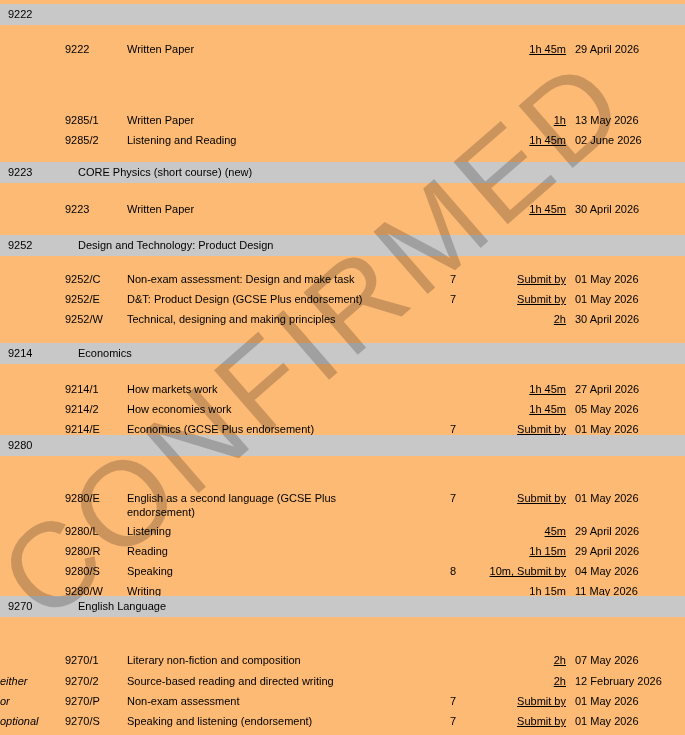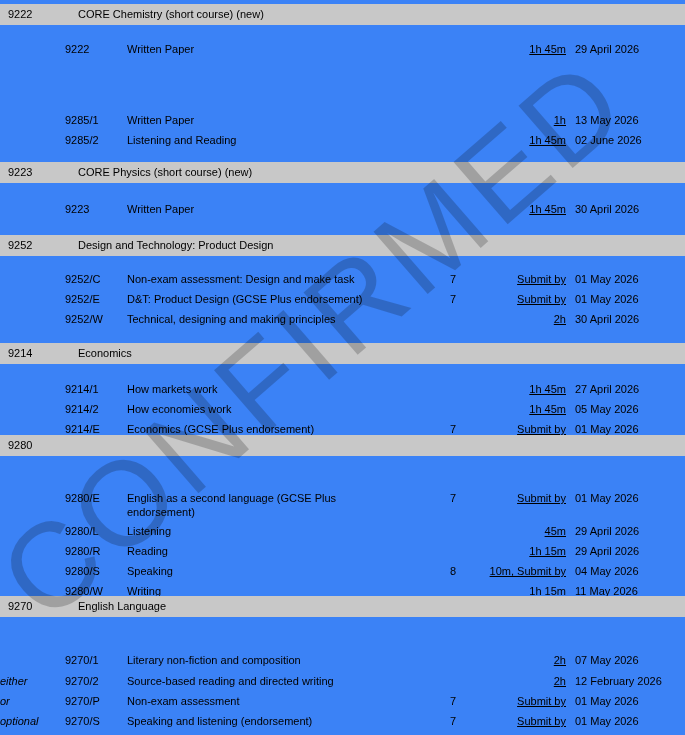--- a/index.html
+++ b/index.html
@@ -1,18 +1,18 @@
 <!DOCTYPE html>
 <html><head>
 <meta charset="utf-8">
 <style>
   html,body { margin:0; padding:0; background:#ffffff; }
   .page {
     position:relative; width:685px; height:735px; overflow:hidden;
-    background:#3b82f6; color:#000000;
+    background:#fdba74; color:#000000;
     font-family:"Liberation Sans", sans-serif; font-size:11px;
   }
   .bar {
     position:absolute; left:0; width:685px; height:21px; background:#c8c8c8;
   }
   .bar .s-code { position:absolute; left:8px; top:0; line-height:21px; }
   .bar .s-title { position:absolute; left:78px; top:0; line-height:21px; }
   .row { position:absolute; left:0; width:685px; line-height:14px; }
   .c-label { position:absolute; left:0; top:0; width:56px; text-align:left; font-style:italic; }
   .c-code  { position:absolute; left:65px; top:0; }
@@ -27,21 +27,20 @@
     color:rgba(0,0,0,0.20); pointer-events:none; z-index:5;
   }
 </style>
 </head>
 <body>
 
 <div class="page">
 
   <div class="bar" style="top:4px">
     <span class="s-code">9222</span>
-    <span class="s-title">CORE Chemistry (short course) (new)</span>
   </div>
   <div class="row" style="top:42px">
     <span class="c-code">9222</span>
     <span class="c-title">Written Paper</span>
     <span class="c-dur">1h 45m</span>
     <span class="c-date">29 April 2026</span>
   </div>
 
   <div class="row" style="top:113px">
     <span class="c-code">9285/1</span>

